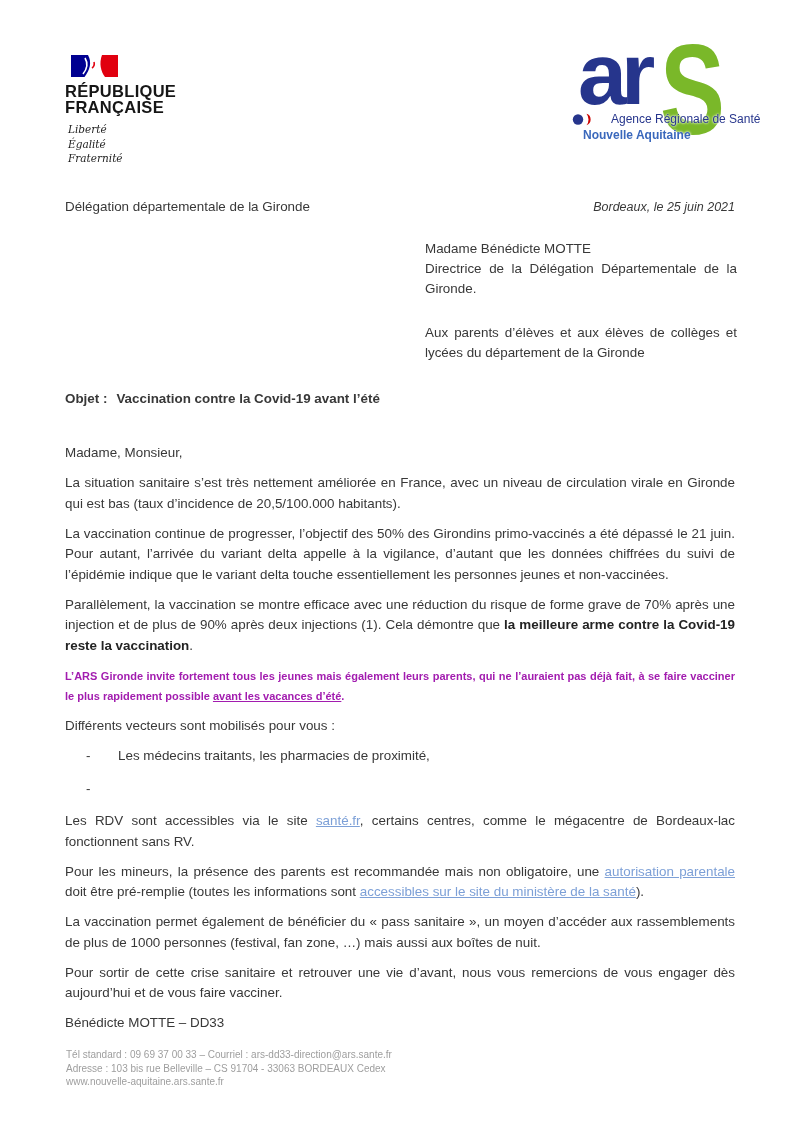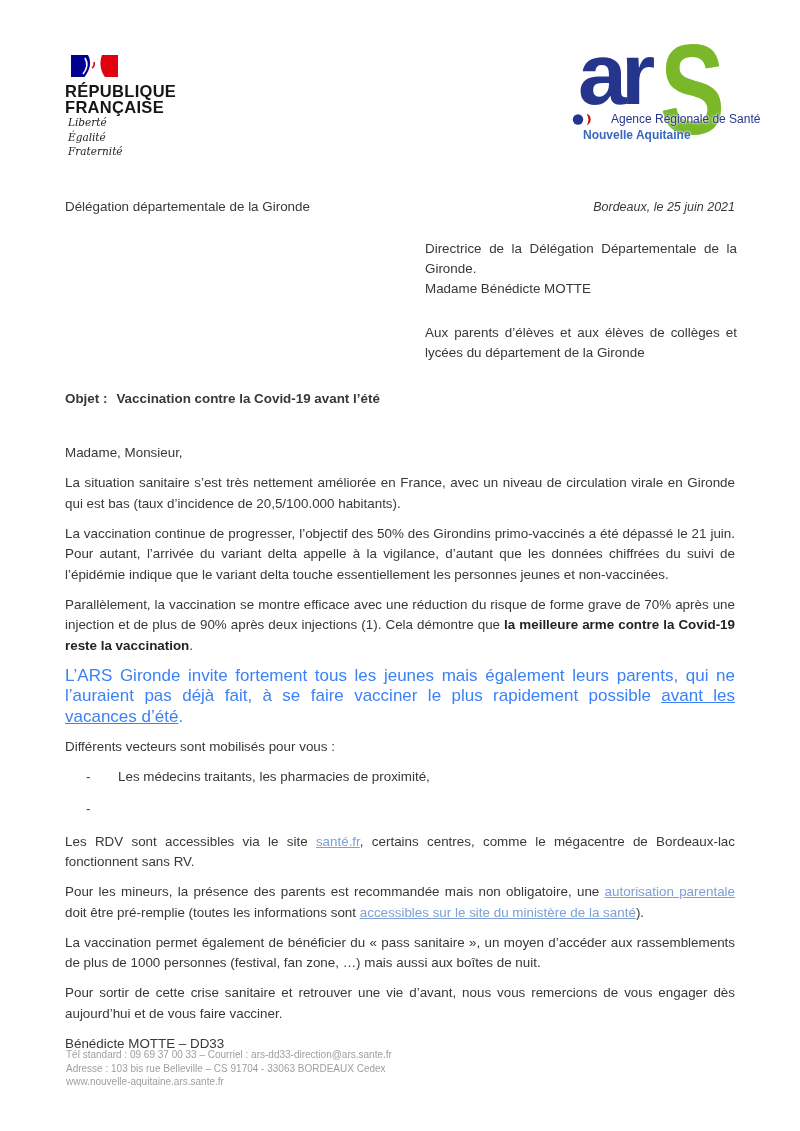--- a/index.html
+++ b/index.html
@@ -6,21 +6,21 @@
   .page{
     position:relative;width:800px;height:1131px;margin:0 auto;background:#fff;
     font-family:"Liberation Sans", sans-serif;color:#383838;overflow:hidden;
   }
 
   
   .logos{position:absolute;top:55px;left:65px;right:62px;height:120px;}
   .marianne{position:absolute;left:0;top:0;width:180px;}
   .flag-icon{display:block;margin:0 0 6px 6px;}
   .rep-title{font-weight:bold;font-size:16.5px;line-height:16px;letter-spacing:.3px;color:#161616;}
-  .devise{margin-left:3px;font-family:"DejaVu Serif", serif;font-style:italic;
+  .devise{margin-top:7px;margin-left:3px;font-family:"DejaVu Serif", serif;font-style:italic;
           font-size:10.5px;line-height:14.5px;color:#222;}
 
   .ars{position:absolute;right:0;top:-3px;width:158px;height:108px;}
   .ars-ar{position:absolute;left:-2px;top:-22px;font-size:88px;font-weight:bold;
           letter-spacing:-6px;color:#26358C;line-height:1;}
   .ars-s{position:absolute;left:80px;top:-26px;font-size:128px;font-weight:bold;color:#7AB829;
          line-height:1;transform:scaleX(.76);transform-origin:left top;z-index:1;}
   .ars-line1{position:absolute;left:-8px;top:60px;display:flex;align-items:center;gap:15px;
              font-size:12px;font-weight:normal;color:#26358C;white-space:nowrap;z-index:2;
              text-shadow:0 0 2px #fff,0 0 3px #fff;}
@@ -38,21 +38,21 @@
   .recipient .block2{margin-top:24px;}
 
   .subject{position:absolute;top:391px;left:65px;font-size:13.4px;}
   .subject .label{font-weight:bold;}
   .subject .text{margin-left:9px;font-weight:bold;}
 
   
   .body{position:absolute;top:443px;left:65px;width:670px;font-size:13.4px;line-height:20.5px;}
   .body p{margin:0 0 9.5px 0;text-align:justify;}
   .b{font-weight:bold;color:#232323;}
-  .bold-para{font-weight:normal;font-size:17px;color:#3b82f6;}
+  .bold-para{font-weight:bold;font-size:11px;color:#a21caf;}
   .u{text-decoration:underline;}
   a.link{color:#7DA0D7;text-decoration:underline;cursor:pointer;}
   .list-item{display:flex;margin:2px 0 12px 0;}
   .list-item .dash{flex:none;margin-left:21px;width:32px;}
   .signature{margin-top:33px;text-align:left;}
 
   
   .footer{position:absolute;top:1048px;left:66px;font-size:10px;line-height:13.5px;color:#9e9e9e;}
 </style>
 </head>
@@ -92,22 +92,22 @@
       <div class="ars-line2">Nouvelle Aquitaine</div>
     </div>
   </div>
 
   <div class="meta">
     <span class="service">Délégation départementale de la Gironde</span>
     <span class="date">Bordeaux, le 25 juin 2021</span>
   </div>
 
   <div class="recipient">
+    <div>Madame Bénédicte MOTTE</div>
     <div>Directrice de la Délégation Départementale de la Gironde.</div>
-    <div>Madame Bénédicte MOTTE</div>
     <div class="block2">Aux parents d’élèves  et aux élèves de collèges et lycées du département de la Gironde</div>
   </div>
 
   <div class="subject">
     <span class="label">Objet :</span><span class="text">Vaccination contre la Covid-19 avant l’été</span>
   </div>
 
   <div class="body">
 
     <p>Madame, Monsieur,</p>

